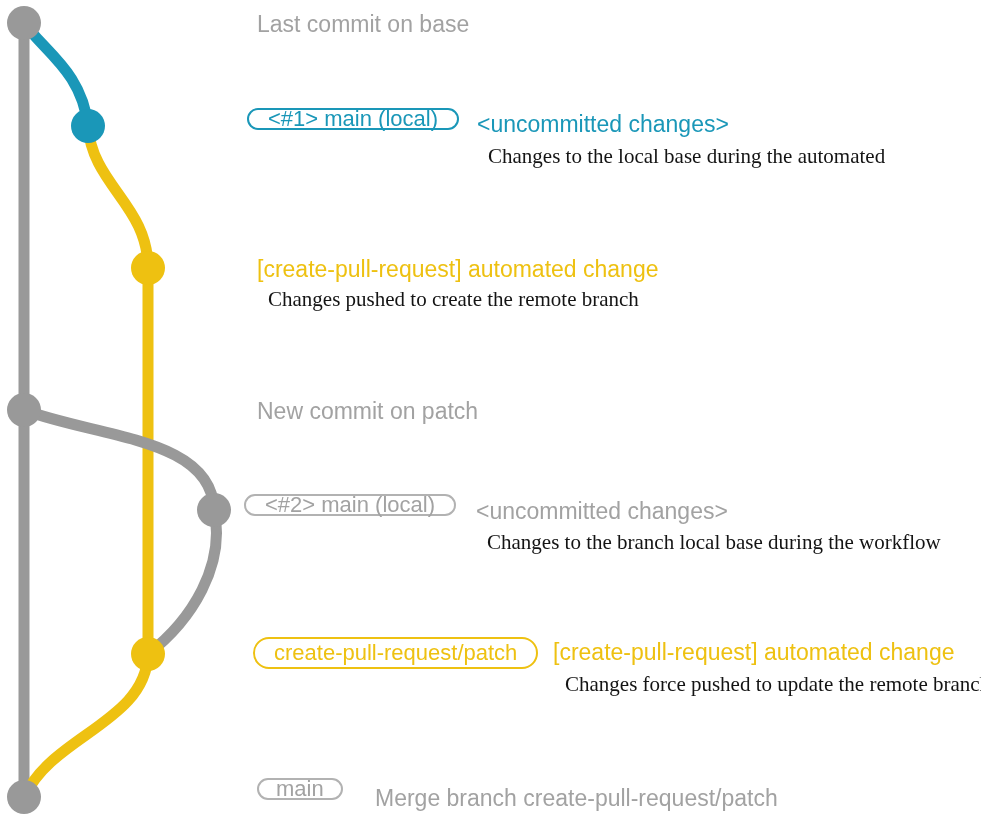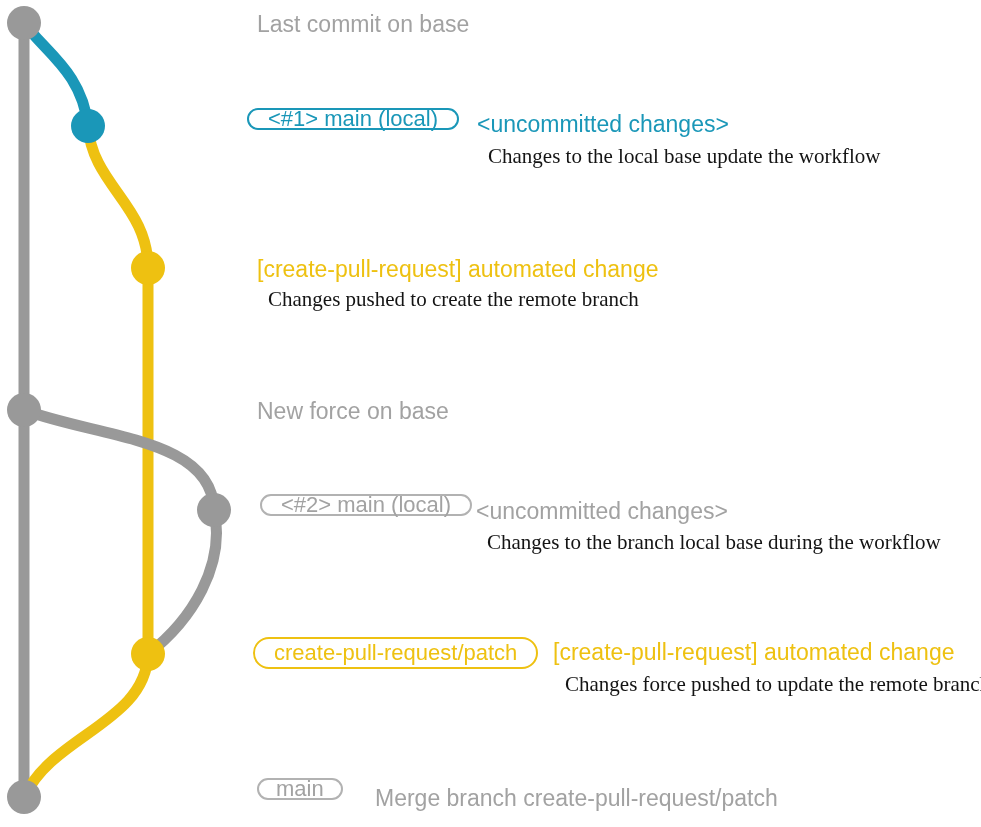--- a/index.html
+++ b/index.html
@@ -94,28 +94,28 @@
     <circle class="node gray" cx="24" cy="410" r="17"></circle>
     <circle class="node gray" cx="214" cy="510" r="17"></circle>
     <circle class="node yellow" cx="148" cy="654" r="17"></circle>
     <circle class="node gray" cx="24" cy="797" r="17"></circle>
   </svg>
 
   <div class="txt gray" style="left:257px; top:12px;">Last commit on base</div>
 
   <div class="pill teal" style="left:247px; top:108px;">&lt;#1&gt; main (local)</div>
   <div class="txt teal" style="left:477px; top:112px;">&lt;uncommitted changes&gt;</div>
-  <div class="desc" style="left:488px; top:145px;">Changes to the local base update the workflow</div>
+  <div class="desc" style="left:488px; top:145px;">Changes to the local base during the automated</div>
 
   <div class="txt yellow" style="left:257px; top:257px;">[create-pull-request] automated change</div>
   <div class="desc" style="left:268px; top:288px;text-align:center;">Changes pushed to create the remote branch</div>
 
-  <div class="txt gray" style="left:257px; top:399px;">New force on base</div>
+  <div class="txt gray" style="left:257px; top:399px;">New commit on patch</div>
 
-  <div class="pill gray" style="left:260px; top:494px;">&lt;#2&gt; main (local)</div>
+  <div class="pill gray" style="left:244px; top:494px;">&lt;#2&gt; main (local)</div>
   <div class="txt gray" style="left:476px; top:499px;">&lt;uncommitted changes&gt;</div>
   <div class="desc" style="left:487px; top:531px;">Changes to the branch local base during the workflow</div>
 
   <div class="pill yellow" style="left:253px; top:637px; height:32px; border-radius:18px;">create-pull-request/patch</div>
   <div class="txt yellow" style="left:553px; top:640px;">[create-pull-request] automated change</div>
   <div class="desc" style="left:565px; top:673px;">Changes force pushed to update the remote branch</div>
 
   <div class="pill gray" style="left:257px; top:778px; padding:0 17px;">main</div>
   <div class="txt gray" style="left:343px; top:786px;margin-left:32px;">Merge branch create-pull-request/patch</div>
 

